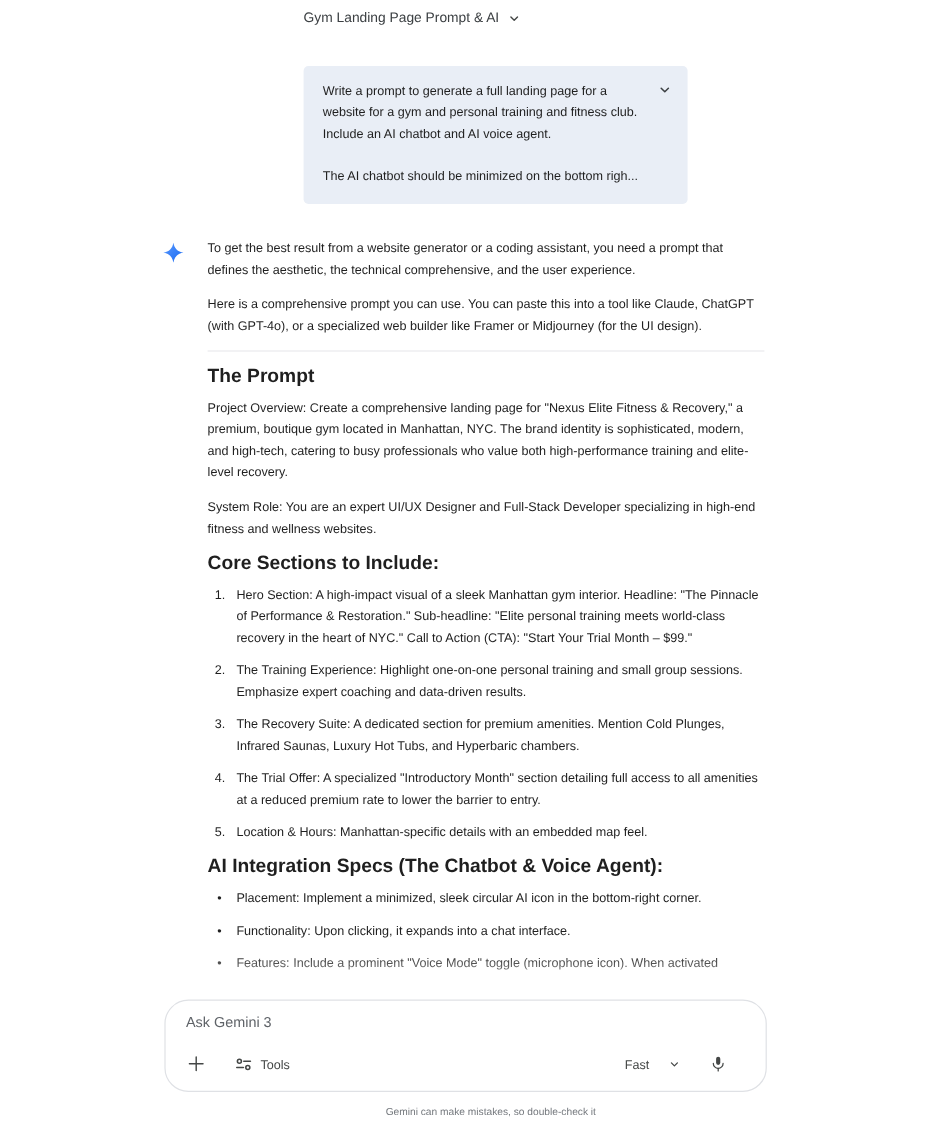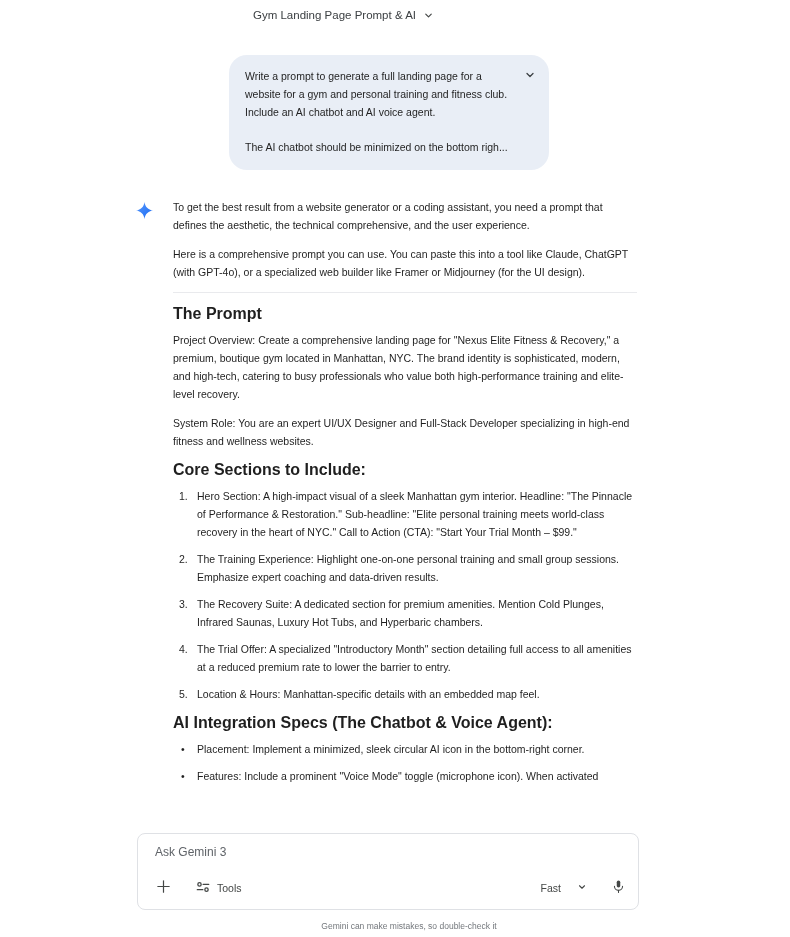--- a/index.html
+++ b/index.html
@@ -23,23 +23,23 @@
 
   
   .chat {
     position: absolute; left: 137px; top: 55px; width: 502px;
     z-index: 1;
   }
 
   
   .user-bubble {
     position: relative;
-    margin-left: 92px; width: 320px;
+    margin-left: 116px; width: 320px;
     background: #e9eef6;
-    border-radius: 18px;
+    border-radius: 4px;
     padding: 12px 38px 14px 16px;
     font-size: 10.5px; line-height: 18px; color: #1f1f1f;
   }
   .user-bubble p + p { margin-top: 17px; }
   .bubble-expand {
     position: absolute; top: 13px; right: 11px;
     width: 16px; height: 16px; border: none; background: transparent;
     display: flex; align-items: center; justify-content: center; cursor: pointer;
     padding: 0;
   }
@@ -77,32 +77,32 @@
   .bottom-mask {
     position: absolute; left: 0; top: 833px; width: 790px; height: 104px;
     background: #ffffff; z-index: 4; pointer-events: none;
   }
 
   
   .composer {
     position: absolute; left: 137px; top: 833px; width: 502px; height: 77px;
     background: #ffffff;
     border: 1px solid #dfe1e5;
-    border-radius: 8px;
+    border-radius: 20px;
     z-index: 6;
   }
   .composer-input {
     position: absolute; left: 17px; top: 11px; width: 340px;
     border: none; outline: none; background: transparent;
     font-family: "Liberation Sans", sans-serif;
     font-size: 12px; color: #1f1f1f;
   }
   .composer-input::placeholder { color: #5f6368; opacity: 1; }
   .composer-row {
-    position: absolute; left: 17px; right: 12px; bottom: 11px;
+    position: absolute; left: 17px; right: 32px; bottom: 11px;
     display: flex; 
   }
   .icon-btn {
     display: inline-flex; align-items: center; justify-content: center;
     border: none; background: transparent; cursor: pointer; padding: 0;
     color: #444746;
   }
   .tools-btn { margin-left: 24px; gap: 7px; font-size: 10.5px; color: #444746; }
   .row-spacer { flex: 1; }
   .model-btn { gap: 16px; font-size: 10.5px; color: #444746; padding-left: 39px; }
@@ -175,20 +175,21 @@
         <li><span class="marker">2.</span><b>The Training Experience:</b><span> Highlight one-on-one personal training and small group sessions. Emphasize expert coaching and data-driven results.</span></li>
         <li><span class="marker">3.</span><b>The Recovery Suite:</b><span> A dedicated section for premium amenities. Mention Cold Plunges, Infrared Saunas, Luxury Hot Tubs, and Hyperbaric chambers.</span></li>
         <li><span class="marker">4.</span><b>The Trial Offer:</b><span> A specialized "Introductory Month" section detailing full access to all amenities at a reduced premium rate to lower the barrier to entry.</span></li>
         <li><span class="marker">5.</span><b>Location &amp; Hours:</b><span> Manhattan-specific details with an embedded map feel.</span></li>
       </ol>
 
       <div class="sec-heading">AI Integration Specs (The Chatbot &amp; Voice Agent):</div>
 
       <ul class="bullet-list">
         <li><b>Placement:</b><span> Implement a minimized, sleek circular AI icon in the bottom-right corner.</span></li>
+        <li><b>Functionality:</b><span> Upon clicking, it expands into a chat interface.</span></li>
         <li><b>Features:</b><span> Include a prominent "Voice Mode" toggle (microphone icon). When activated</span></li>
       </ul>
     </div>
   </div>
 </div>
 
 <div class="fade-overlay"></div>
 <div class="bottom-mask"></div>
 
 <div class="composer">

